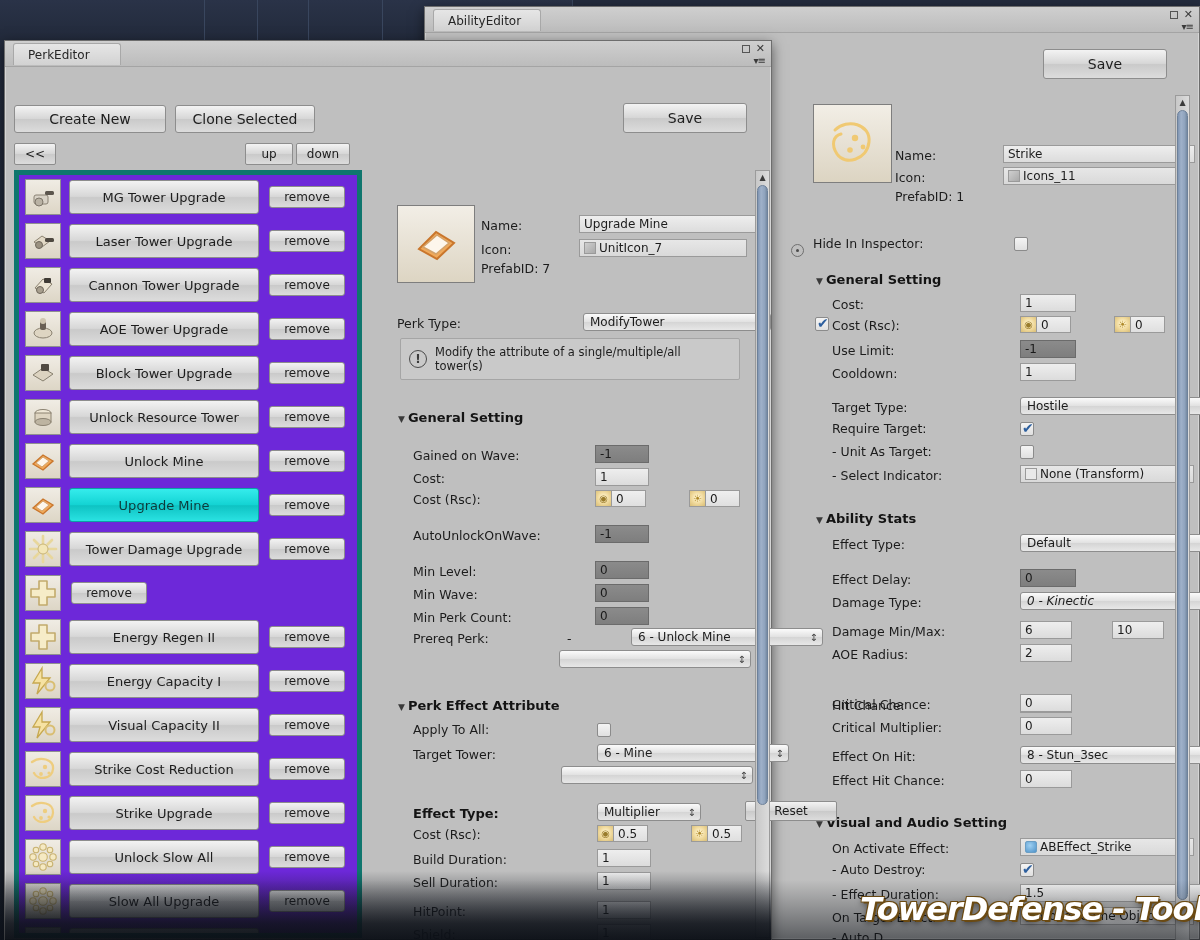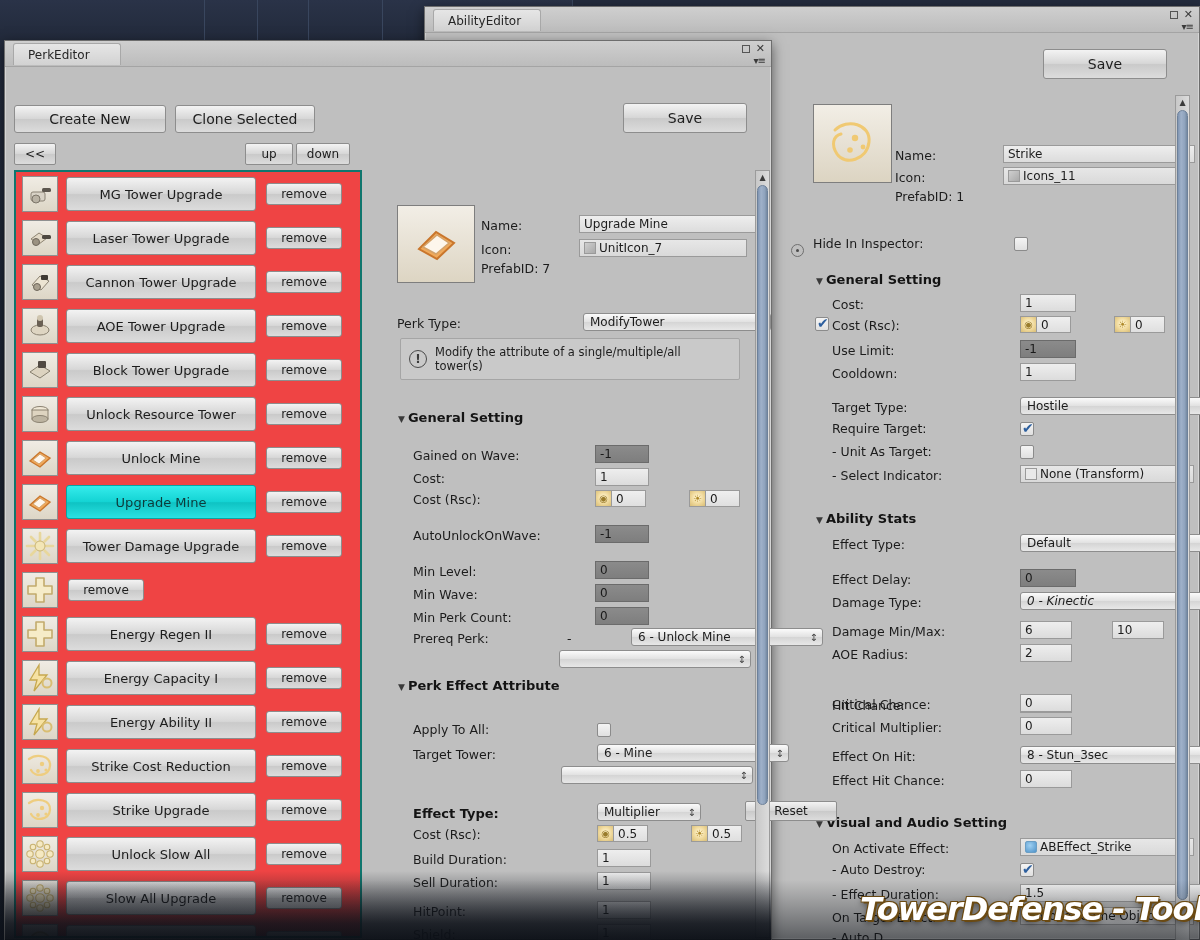--- a/index.html
+++ b/index.html
@@ -195,22 +195,22 @@
     border: 1px solid #9a9a9a; border-left: none;
     background: linear-gradient(180deg,#efefef 0%,#dfdfdf 100%);
     font-size: 12px; color: #1c1c1c;
     display: flex; align-items: center;
     padding: 0 4px;
   }
 
   
   .listwrap {
     position: absolute;
-    background: #ef4444;
-    border: 2px solid #0f766e;
+    background: #6d28d9;
+    border: 5px solid #0f766e;
     overflow: hidden;
   }
   .listrow {
     position: relative;
     display: flex; align-items: center;
     height: 44px;
     padding-left: 6px;
   }
   .thumb {
     width: 36px; height: 36px; flex: none;
@@ -612,21 +612,21 @@
             <div class="ubtn name">Energy Capacity I</div>
             <div class="ubtn rem">remove</div>
           </div>
           <div class="listrow">
             <div class="thumb">
               <svg width="30" height="30" viewBox="0 0 30 30">
                 <polygon points="14,2 5,17 12,17 9,28 22,12 14,12" fill="#f6e2a3" stroke="#c6a84f" stroke-width="1.3"></polygon>
                 <circle cx="22" cy="20" r="4.5" fill="none" stroke="#d9be72" stroke-width="2"></circle>
               </svg>
             </div>
-            <div class="ubtn name">Energy Ability II</div>
+            <div class="ubtn name">Visual Capacity II</div>
             <div class="ubtn rem">remove</div>
           </div>
           <div class="listrow">
             <div class="thumb">
               <svg width="30" height="30" viewBox="0 0 30 30">
                 <path d="M4 8 C12 2, 26 5, 25 15 C24 25, 10 27, 6 19" fill="none" stroke="#eecd7f" stroke-width="2.3" stroke-linecap="round"></path>
                 <circle cx="17" cy="13" r="2.2" fill="#eecd7f"></circle>
                 <circle cx="21" cy="19" r="1.6" fill="#eecd7f"></circle>
                 <circle cx="13" cy="20" r="1.9" fill="#eecd7f"></circle>
               </svg>
@@ -774,21 +774,21 @@
       </div>
       <div class="rowline" style="left:18px; top:458px;">
         <span class="lbl" style="width:118px;">Prereq Perk:</span>
         <span class="lbl" style="width:28px;">-</span>
         <span class="popup" style="width:192px;">6 - Unlock Mine</span>
       </div>
       <div class="rowline" style="left:164px; top:480px;">
         <span class="popup" style="width:192px;"></span>
       </div>
 
-      <div class="foldout" style="position:absolute; left:3px; top:508px;">
+      <div class="foldout" style="position:absolute; left:3px; top:528px;">
         <span class="tri">▼</span><span>Perk Effect Attribute</span>
       </div>
 
       <div class="rowline" style="left:18px; top:552px;">
         <span class="lbl" style="width:148px;">Apply To All:</span>
         <span class="chk"></span>
       </div>
       <div class="rowline" style="left:18px; top:574px;">
         <span class="lbl" style="width:148px;">Target Tower:</span>
         <span class="popup" style="width:192px;">6 - Mine</span>

